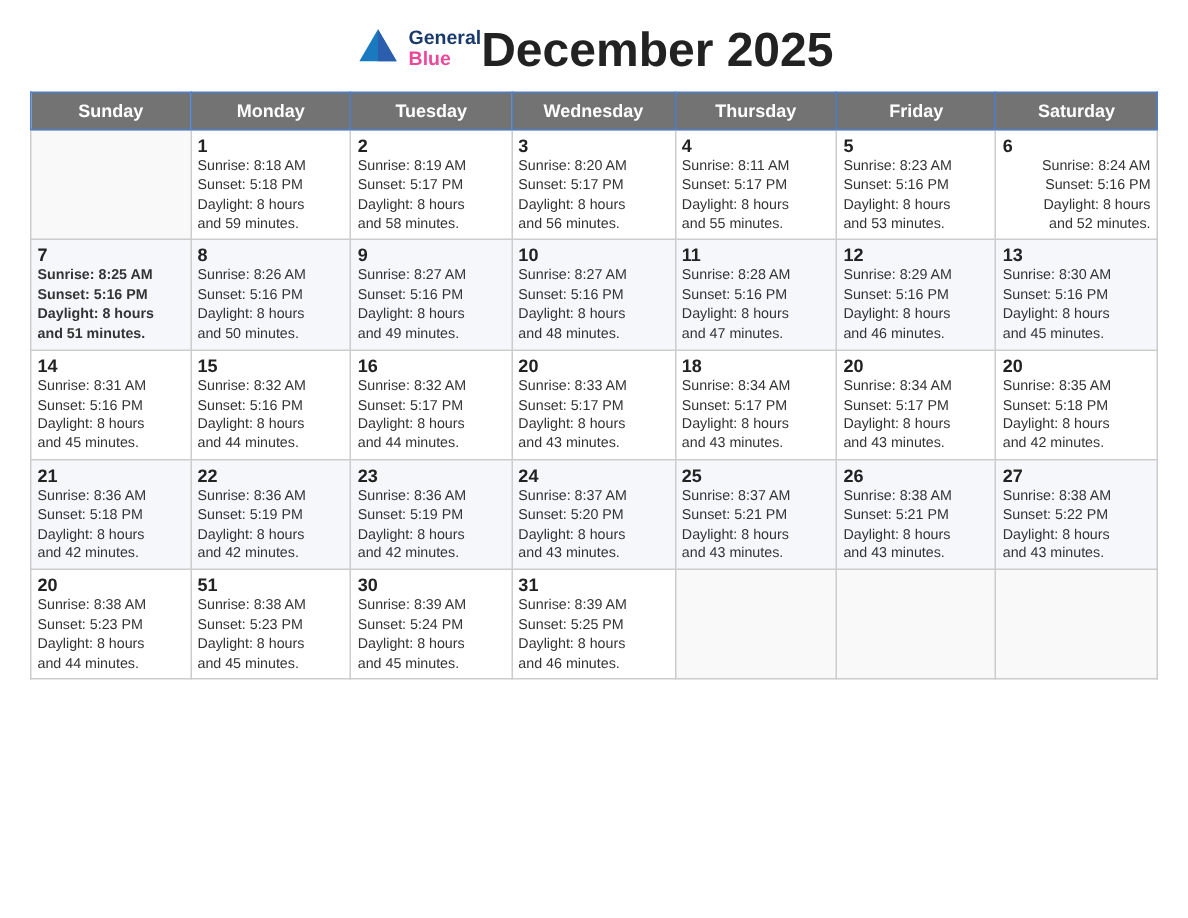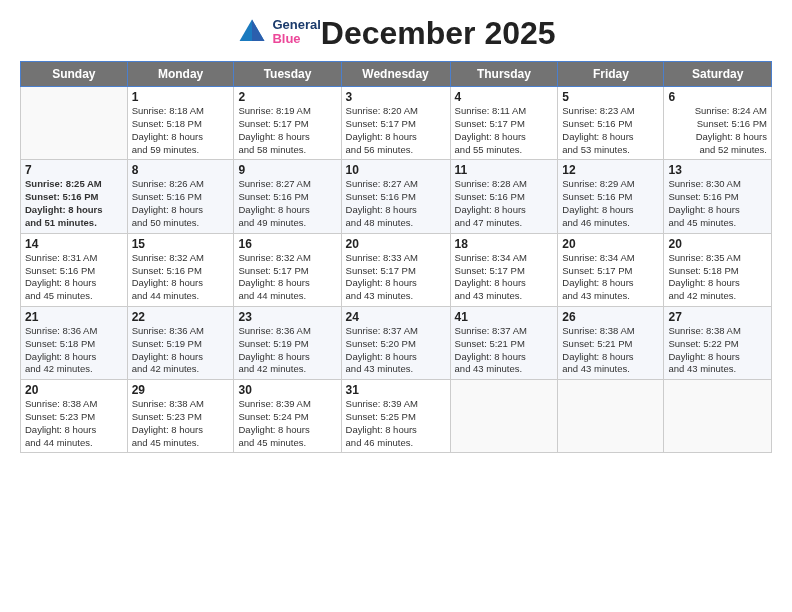--- a/index.html
+++ b/index.html
@@ -297,21 +297,21 @@
 and 42 minutes.</div>
           </td>
           <td>
             <span class="day-num">24</span>
             <div class="day-info" style="white-space: pre-line;">Sunrise: 8:37 AM
 Sunset: 5:20 PM
 Daylight: 8 hours
 and 43 minutes.</div>
           </td>
           <td>
-            <span class="day-num">41</span>
+            <span class="day-num">25</span>
             <div class="day-info" style="white-space: pre-line;">Sunrise: 8:37 AM
 Sunset: 5:21 PM
 Daylight: 8 hours
 and 43 minutes.</div>
           </td>
           <td>
             <span class="day-num">26</span>
             <div class="day-info" style="white-space: pre-line;">Sunrise: 8:38 AM
 Sunset: 5:21 PM
 Daylight: 8 hours
@@ -327,21 +327,21 @@
         </tr>
         <tr>
           <td>
             <span class="day-num">20</span>
             <div class="day-info" style="white-space: pre-line;">Sunrise: 8:38 AM
 Sunset: 5:23 PM
 Daylight: 8 hours
 and 44 minutes.</div>
           </td>
           <td>
-            <span class="day-num">29</span>
+            <span class="day-num">51</span>
             <div class="day-info" style="white-space: pre-line;">Sunrise: 8:38 AM
 Sunset: 5:23 PM
 Daylight: 8 hours
 and 45 minutes.</div>
           </td>
           <td>
             <span class="day-num">30</span>
             <div class="day-info" style="white-space: pre-line;">Sunrise: 8:39 AM
 Sunset: 5:24 PM
 Daylight: 8 hours

